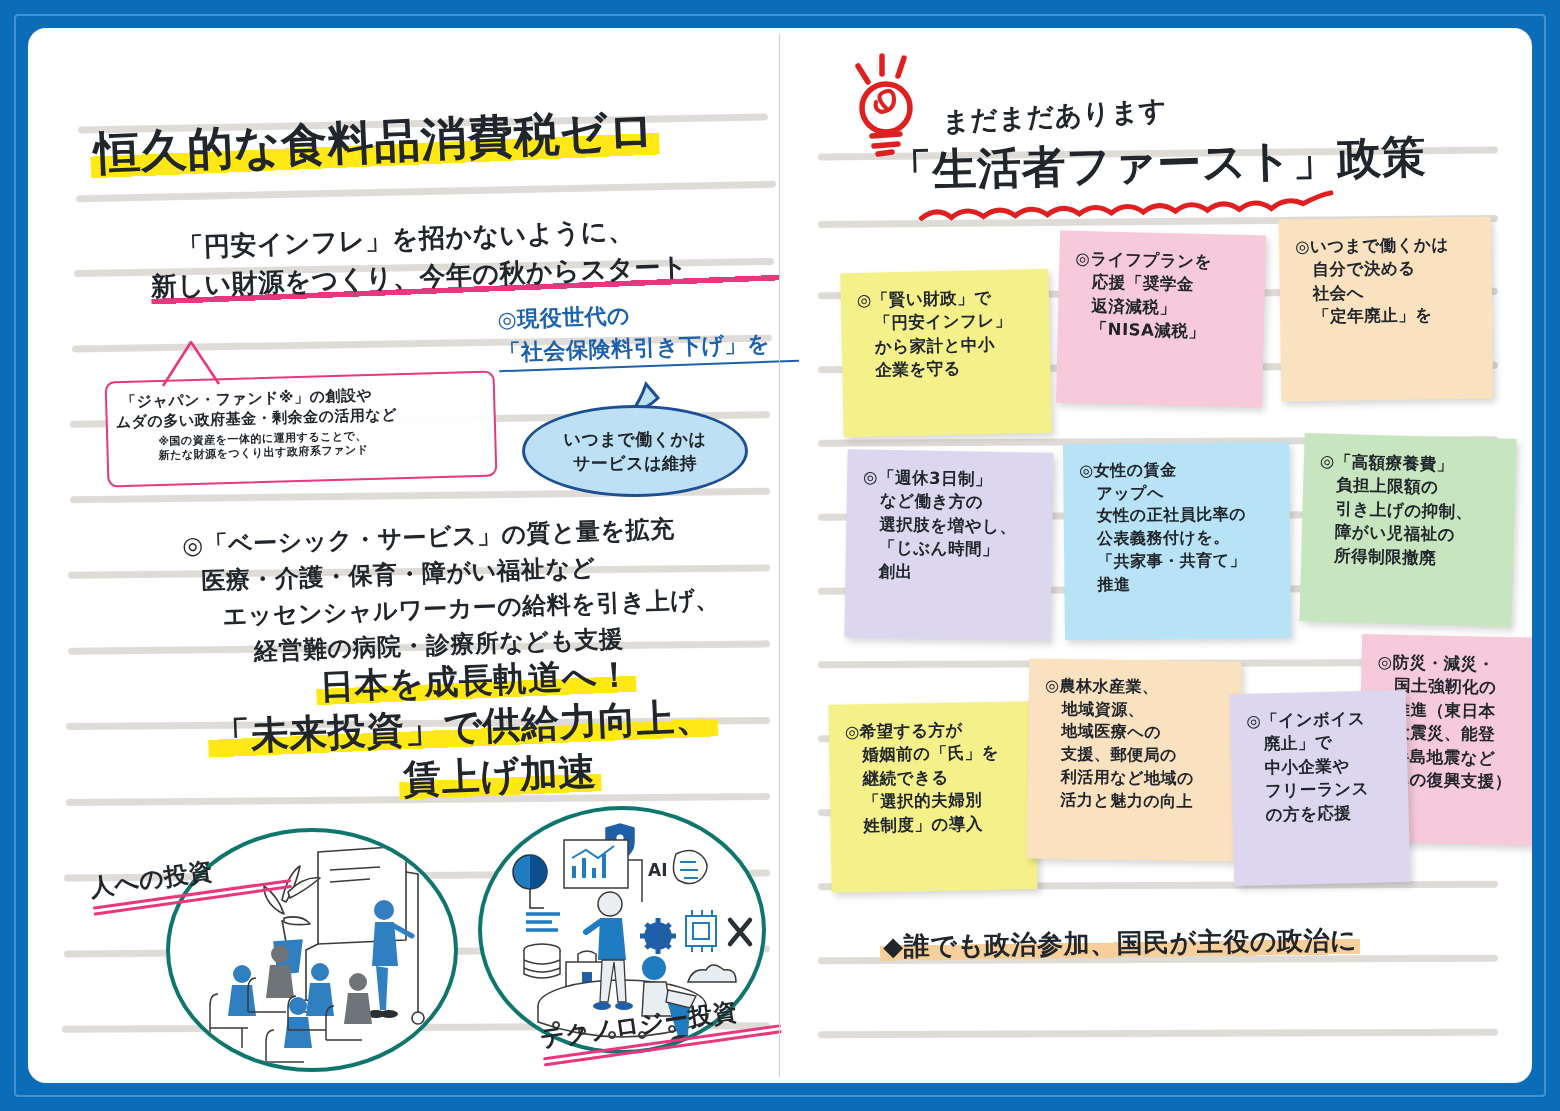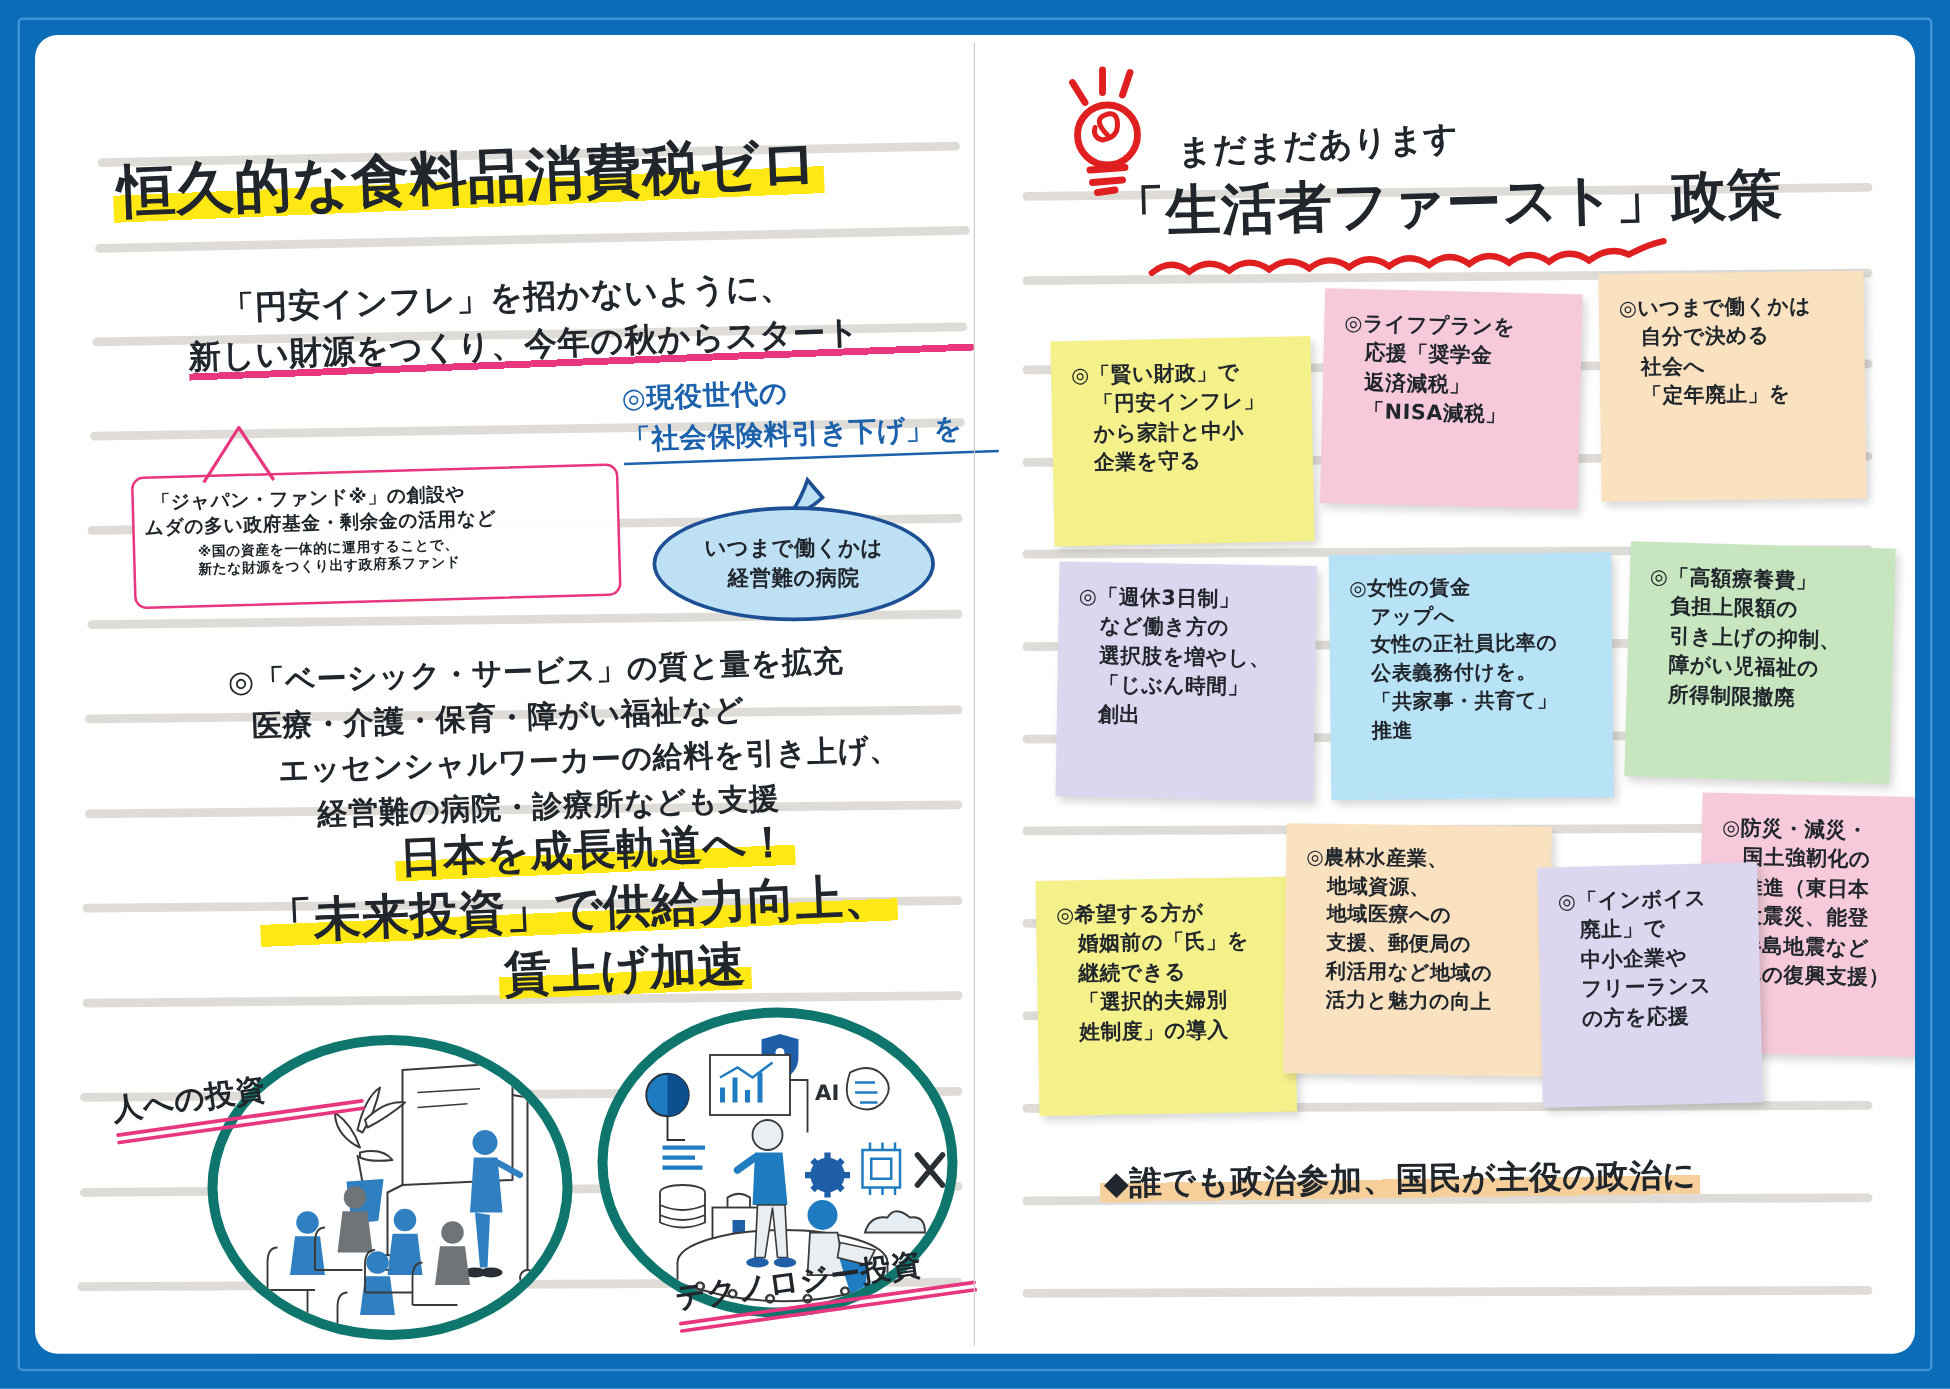--- a/index.html
+++ b/index.html
@@ -155,21 +155,21 @@
     z-index: 4;
     text-align: center;
   }
   .growth-block .g1 { font-size: 34px; line-height: 1.3; }
   .growth-block .g2 { font-size: 38px; line-height: 1.3; margin-left: -30px;}
   .growth-block .g3 { font-size: 38px; line-height: 1.3; margin-left: 40px;}
 
   
   .illus-circle {
     position: absolute;
-    border: 8px solid #0f766e;
+    border: 4px solid #0f766e;
     border-radius: 50%;
     background: #fff;
     z-index: 4;
     overflow: hidden;
   }
   .circ-people { left: 138px; top: 800px; width: 292px; height: 244px; }
   .circ-tech   { left: 450px; top: 778px; width: 288px; height: 248px; }
 
   .illus-label {
     position: absolute; z-index: 6;
@@ -294,21 +294,21 @@
     </div>
 
     <div class="bubble-tail">
       <svg width="60" height="40" viewBox="0 0 60 40">
         <path d="M30,4 C26,16 22,24 14,34 C26,30 34,26 42,18 Z" fill="#bde0f4" stroke="#1c4f93" stroke-width="3"></path>
       </svg>
     </div>
 
     <div class="blue-bubble hand">
       <div>いつまで働くかは</div>
-      <div>経営難の病院</div>
+      <div>サービスは維持</div>
     </div>
 
     <div class="basic-block hand">
       <div class="b1">◎「ベーシック・サービス」の質と量を拡充</div>
       <div class="b2">医療・介護・保育・障がい福祉など</div>
       <div class="b3">エッセンシャルワーカーの給料を引き上げ、</div>
       <div class="b4">経営難の病院・診療所なども支援</div>
     </div>
 
     <div class="growth-block hand">

